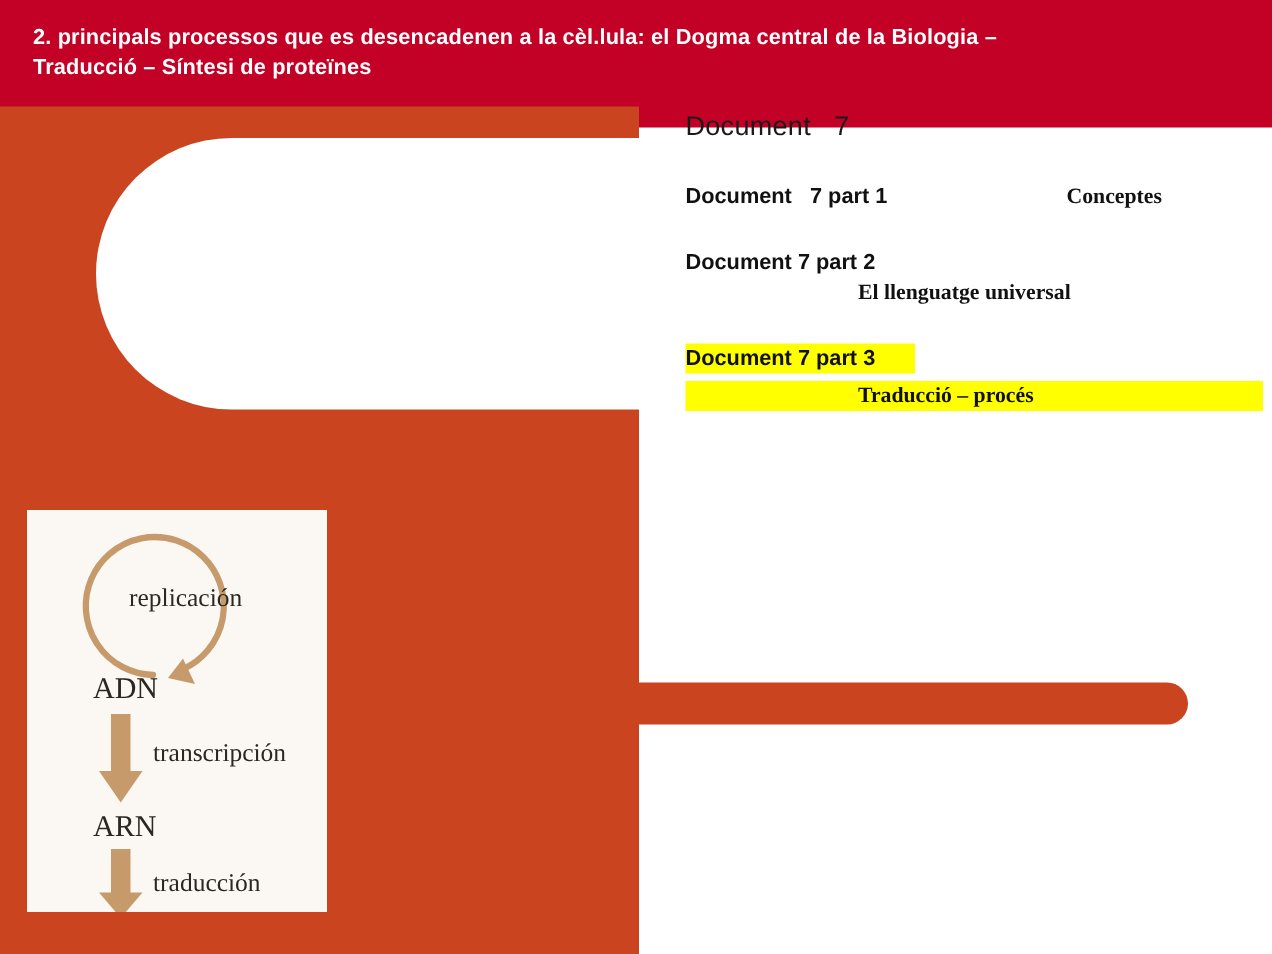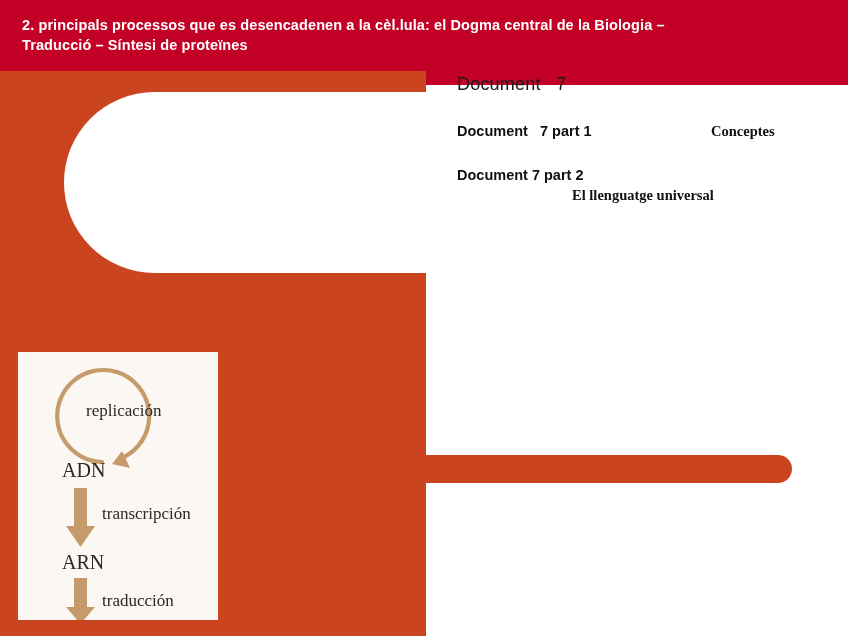--- a/index.html
+++ b/index.html
@@ -75,21 +75,21 @@
     height: 28px;
     background: #ca4420;
     border-top-right-radius: 14px;
     border-bottom-right-radius: 14px;
   }
 
   
   .dogma-figure {
     position: absolute;
     left: 18px;
-    top: 352px;
+    top: 340px;
     width: 200px;
     height: 268px;
     background: #fbf8f4;
     overflow: hidden;
   }
   .dogma-figure svg { display: block; }
   .dogma-label {
     font-family: "Liberation Serif", serif;
     fill: #2b2723;
   }
@@ -196,19 +196,21 @@
       <span class="entry-main">Document   7 part 1</span>
       <span class="entry-sub">Conceptes</span>
     </div>
 
     <div class="doc-entry">
       <span class="entry-main">Document 7 part 2</span>
       <span class="entry-sub">El llenguatge universal</span>
     </div>
 
     <div class="doc-entry highlighted">
+      <span class="entry-main">Document 7 part 3</span>
+      <span class="entry-sub">Traducció – procés</span>
     </div>
 
 
 
   </div>
 
 </div>
 
 </body></html>

